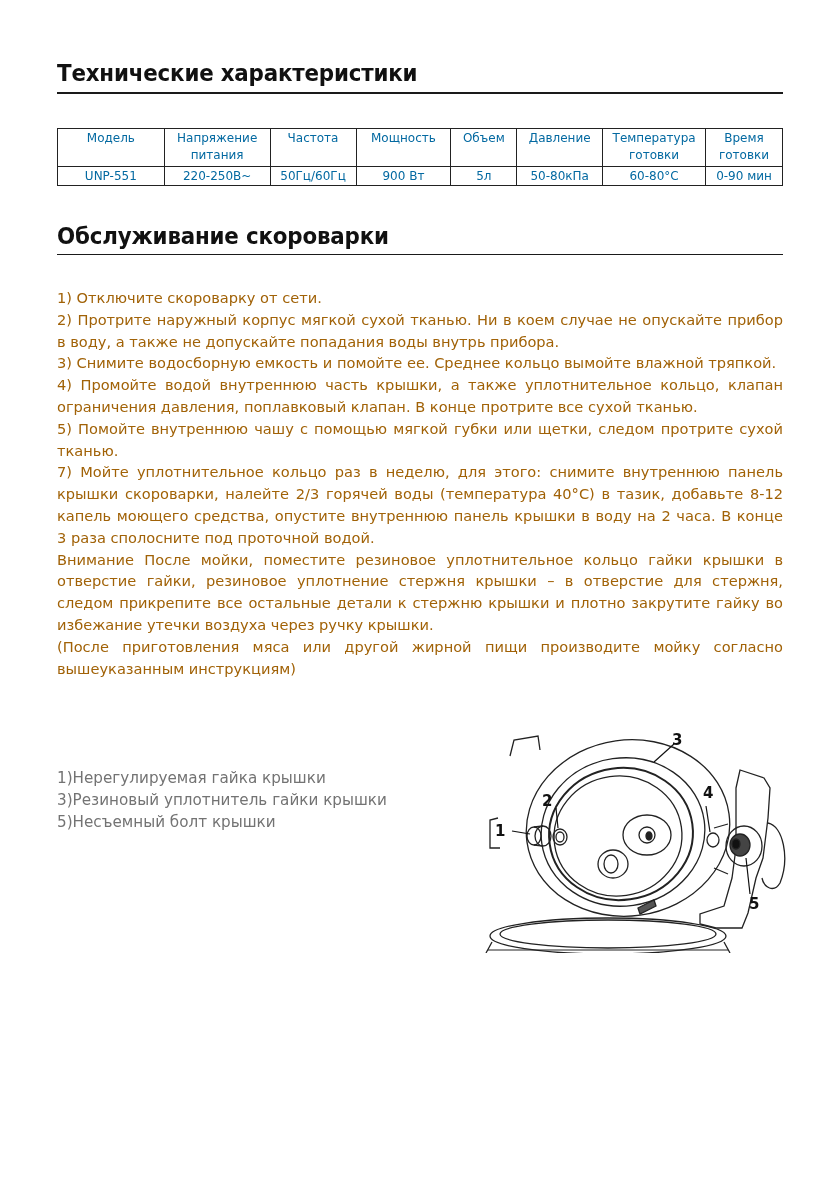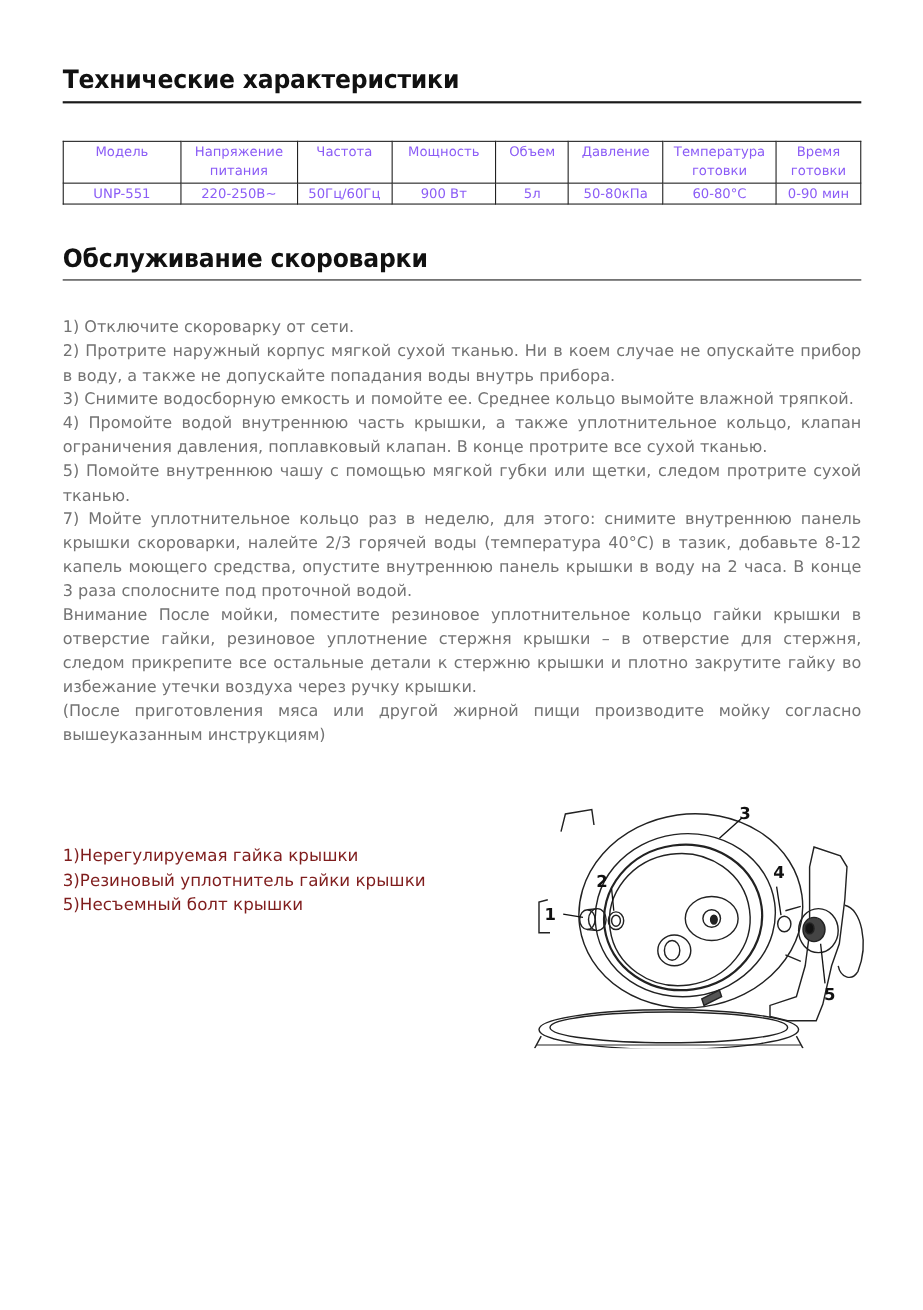--- a/index.html
+++ b/index.html
@@ -1,25 +1,25 @@
 <!DOCTYPE html>
 <html><head>
 <meta charset="utf-8">
 <style>
   html, body { margin: 0; padding: 0; background: #ffffff; }
   body { width: 839px; height: 1191px; position: relative; overflow: hidden; color: #1a1a1a; font-family: "Liberation Sans", "DejaVu Sans", sans-serif; }
   .h1 { position: absolute; left: 57px; font-weight: bold; font-size: 23px; letter-spacing: -0.2px; font-family: "DejaVu Sans", sans-serif; color: #111; transform: scaleX(0.93); transform-origin: left center; white-space: nowrap; }
   .rule { position: absolute; left: 57px; width: 726px; background: #1a1a1a; }
-  table.spec { position: absolute; left: 57px; top: 128px; width: 726px; border-collapse: collapse; font-family: "DejaVu Sans", sans-serif; font-size: 12px; color: #8b5cf6; }
+  table.spec { position: absolute; left: 57px; top: 128px; width: 726px; border-collapse: collapse; font-family: "DejaVu Sans", sans-serif; font-size: 12px; color: #0369a1; }
   table.spec td, table.spec th { border: 1px solid #222; text-align: center; padding: 0 2px; font-weight: normal; line-height: 17px; vertical-align: top; }
   table.spec thead th { height: 36px; padding-top: 1px; }
   table.spec tbody td { height: 18px; line-height: 18px; }
-  .body-text { position: absolute; left: 57px; width: 726px; font-family: "DejaVu Sans", sans-serif; font-size: 14.6px; line-height: 21.8px; color: #737373; }
+  .body-text { position: absolute; left: 57px; width: 726px; font-family: "DejaVu Sans", sans-serif; font-size: 14.6px; line-height: 21.8px; color: #a16207; }
   .body-text p { margin: 0; text-align: justify; text-align-last: left; transform-origin: left top; }
-  .parts { position: absolute; left: 57px; top: 767px; font-family: "DejaVu Sans", sans-serif; font-size: 15.2px; line-height: 22px; color: #7f1d1d; }
+  .parts { position: absolute; left: 57px; top: 767px; font-family: "DejaVu Sans", sans-serif; font-size: 15.2px; line-height: 22px; color: #737373; }
   .parts div { white-space: nowrap; }
   .diagram { position: absolute; left: 478px; top: 728px; width: 320px; height: 225px; }
   .callout { font-family: "DejaVu Sans", sans-serif; font-weight: bold; font-size: 15px; fill: #111; }
 </style>
 </head>
 <body>
 
 <div class="h1" style="top:60px;">Технические характеристики</div>
 <div class="rule" style="top:92px; height:2px;"></div>
 

